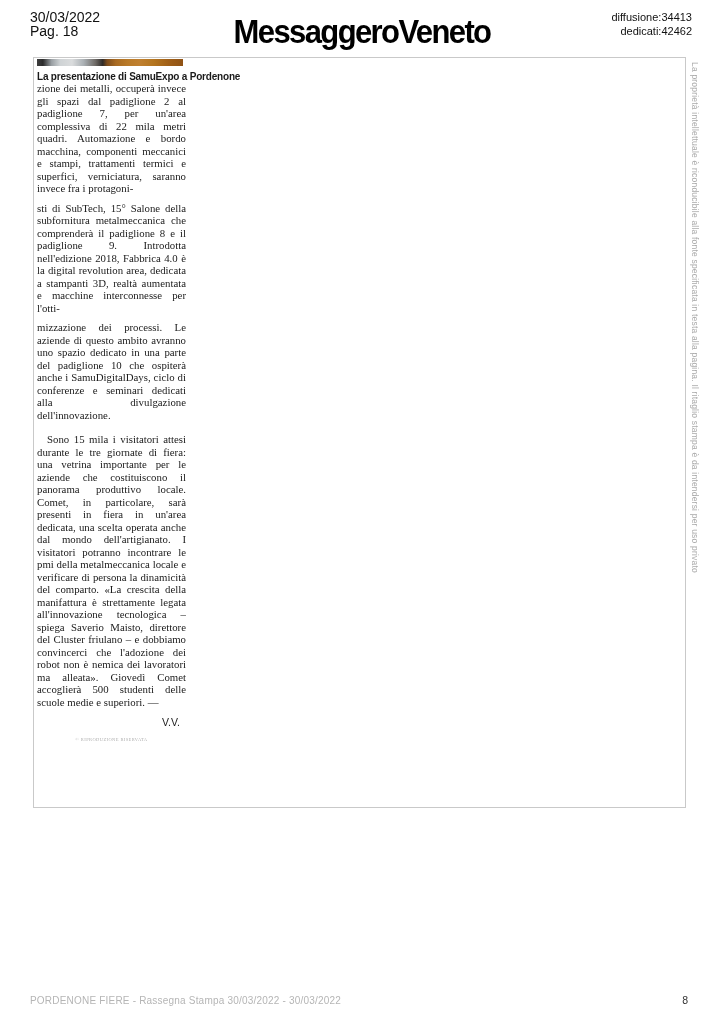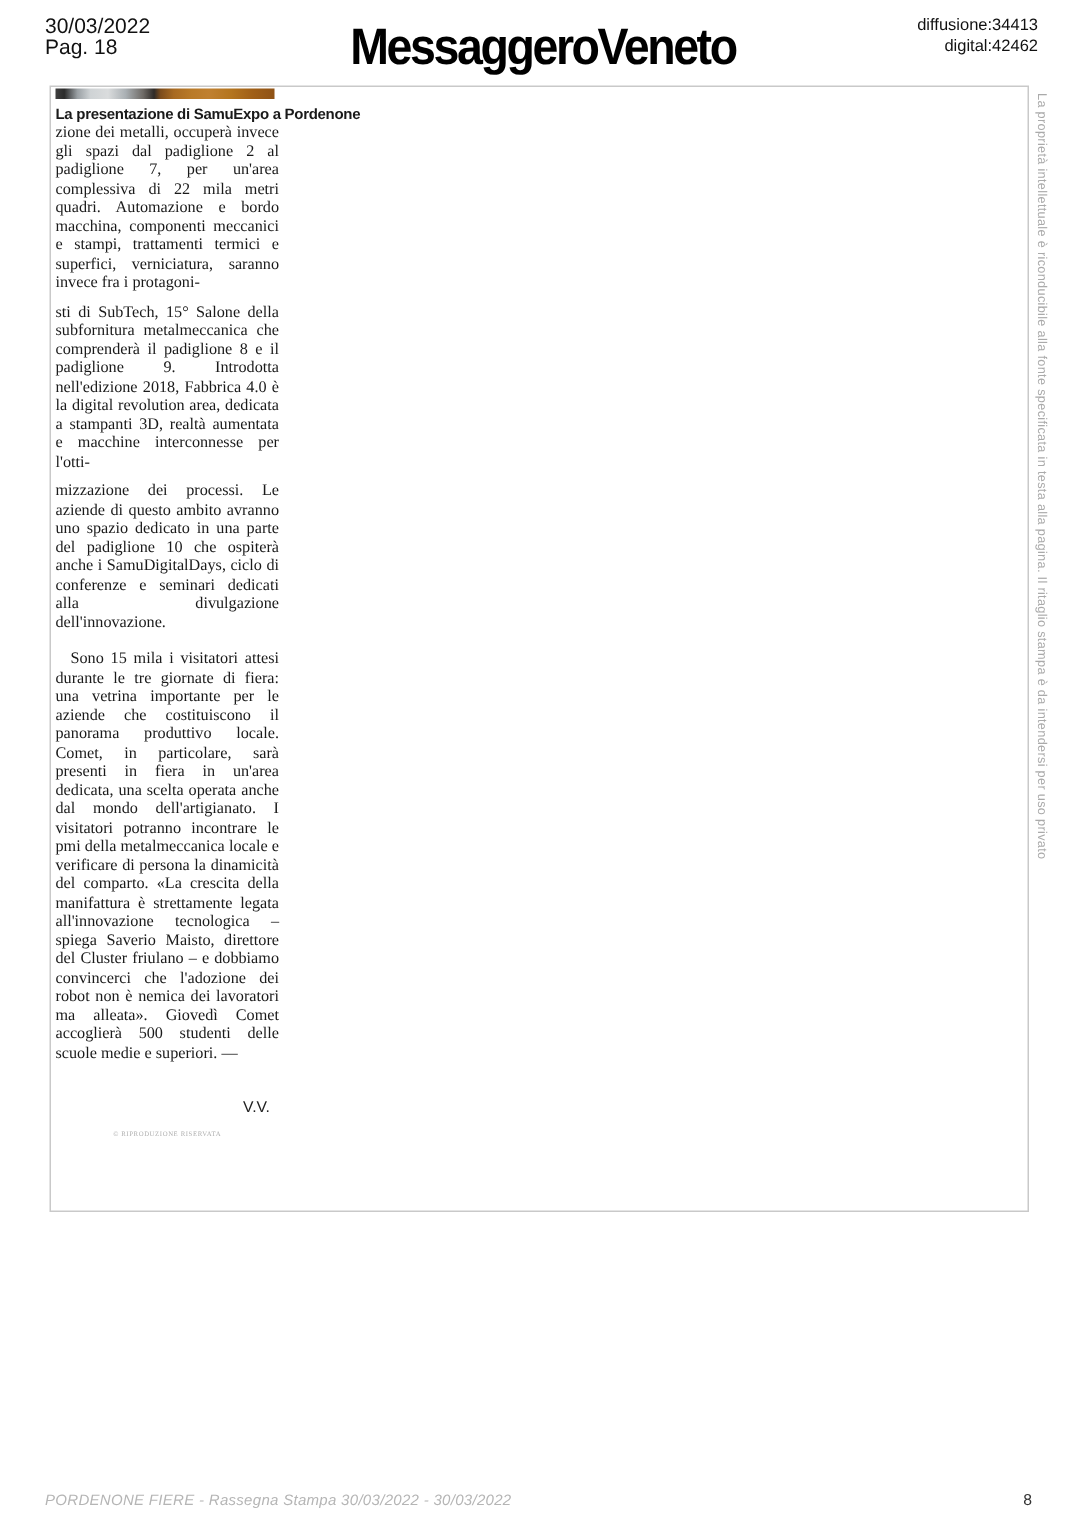--- a/index.html
+++ b/index.html
@@ -23,49 +23,49 @@
         #7c4c1c 48%, #a86a22 54%, #b97a28 62%, #c08030 70%, #b4751f 80%, #a05f17 90%, #8f5215 100%);}
   .caption{position:absolute;left:3px;top:13px;width:240px;
            font-weight:700;font-size:10px;letter-spacing:-0.2px;color:#1a1a1a;}
 
   .col{position:absolute;left:3px;top:24px;width:149px;
        font-family:"Liberation Serif",serif;font-size:10.8px;line-height:12.5px;
        text-align:justify;color:#1a1a1a;}
   .col p{margin:0 0 7px 0;}
   .col p.no-gap{margin-bottom:12px;}
   .col p.indent{text-indent:10px;margin:0;}
-  .sig{text-align:right;padding-right:6px;margin-top:24px;
+  .sig{text-align:right;padding-right:6px;margin-top:8px;
        font-family:"Liberation Sans",sans-serif;font-size:10.5px;color:#222;}
   .copy{text-align:center;font-size:4.5px;color:#999;letter-spacing:.4px;
         margin-top:5px;white-space:nowrap;opacity:.8;}
 
   
   .vertical-note{position:absolute;left:690px;top:62px;height:940px;
                  writing-mode:vertical-rl;font-size:8.5px;letter-spacing:.2px;
                  color:#aaaaaa;font-family:"Liberation Sans",sans-serif;}
 
   
-  .ftr-left{position:absolute;left:30px;top:995px;font-size:10px;letter-spacing:.2px;color:#b5b5b5;font-style:italic;}
+  .ftr-left{position:absolute;left:30px;top:995px;font-size:10px;letter-spacing:.2px;color:#b5b5b5;}
   .ftr-right{position:absolute;right:36px;top:994px;font-size:10.5px;color:#333;}
 </style>
 </head>
 <body>
 
 <div class="page">
 
   <div class="hdr-left">
     <div>30/03/2022</div>
     <div>Pag. 18</div>
   </div>
 
   <div class="masthead">MessaggeroVeneto</div>
 
   <div class="hdr-right">
     <div>diffusione:34413</div>
-    <div>digital:42462</div>
+    <div>dedicati:42462</div>
   </div>
 
   <section class="clip-box">
     <div class="photo-strip"></div>
     <div class="caption">La presentazione di SamuExpo a Pordenone</div>
 
     <article class="col">
       <p>zione dei metalli, occuperà invece gli spazi dal padiglione 2 al padiglione 7, per un'area complessiva di 22 mila metri quadri. Automazione e bordo macchina, componenti meccanici e stampi, trattamenti termici e superfici, verniciatura, saranno invece fra i protagoni-</p>
       <p>sti di SubTech, 15° Salone della subfornitura metalmeccanica che comprenderà il padiglione 8 e il padiglione 9. Introdotta nell'edizione 2018, Fabbrica 4.0 è la digital revolution area, dedicata a stampanti 3D, realtà aumentata e macchine interconnesse per l'otti-</p>
       <p class="no-gap">mizzazione dei processi. Le aziende di questo ambito avranno uno spazio dedicato in una parte del padiglione 10 che ospiterà anche i SamuDigitalDays, ciclo di conferenze e seminari dedicati alla divulgazione dell'innovazione.</p>

